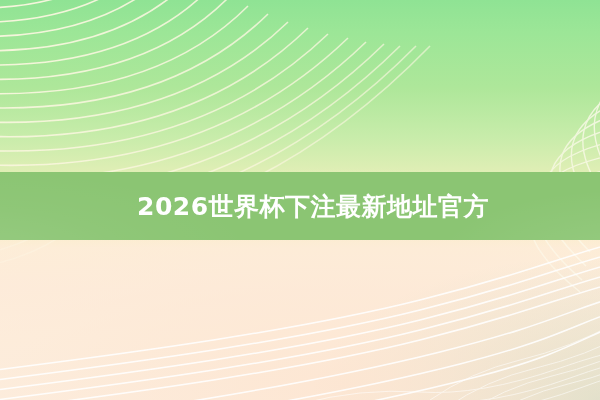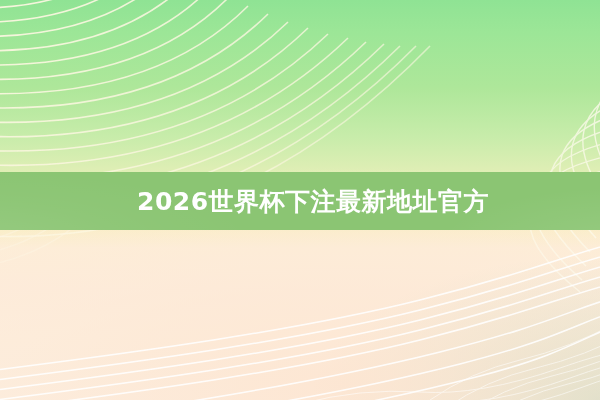--- a/index.html
+++ b/index.html
@@ -67,21 +67,21 @@
     height: 400px;
     display: block;
   }
 
   
   .title-band {
     position: absolute;
     left: 0;
     top: 172px;
     width: 600px;
-    height: 58px;
+    height: 68px;
     background: #8bc573;
     display: flex;
     align-items: center;
   }
   .title-band::after {
     
     content: "";
     position: absolute;
     inset: 0;
     background:

